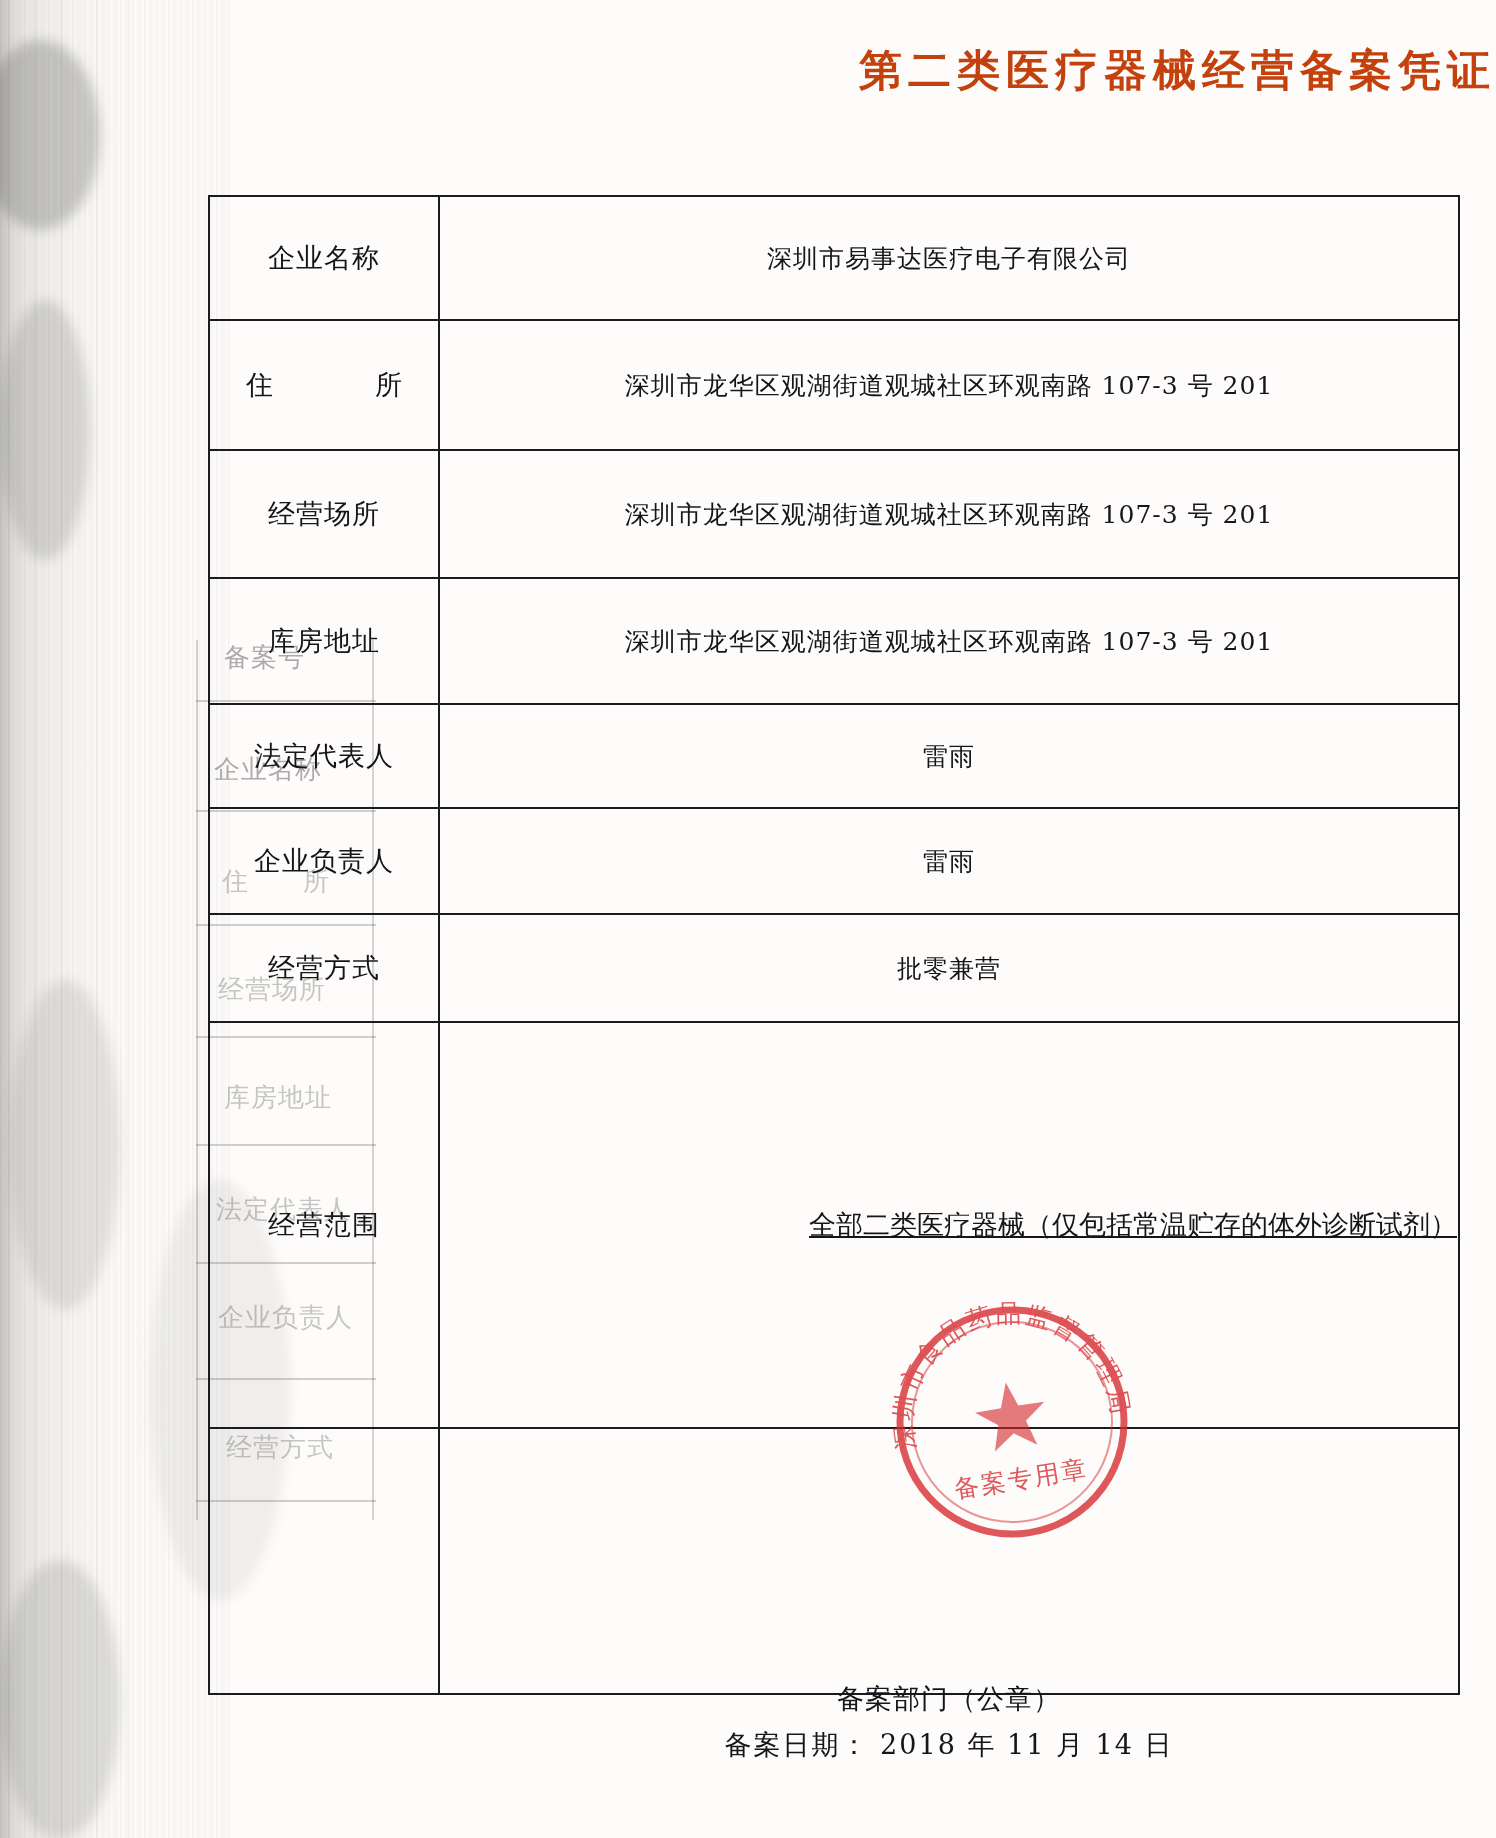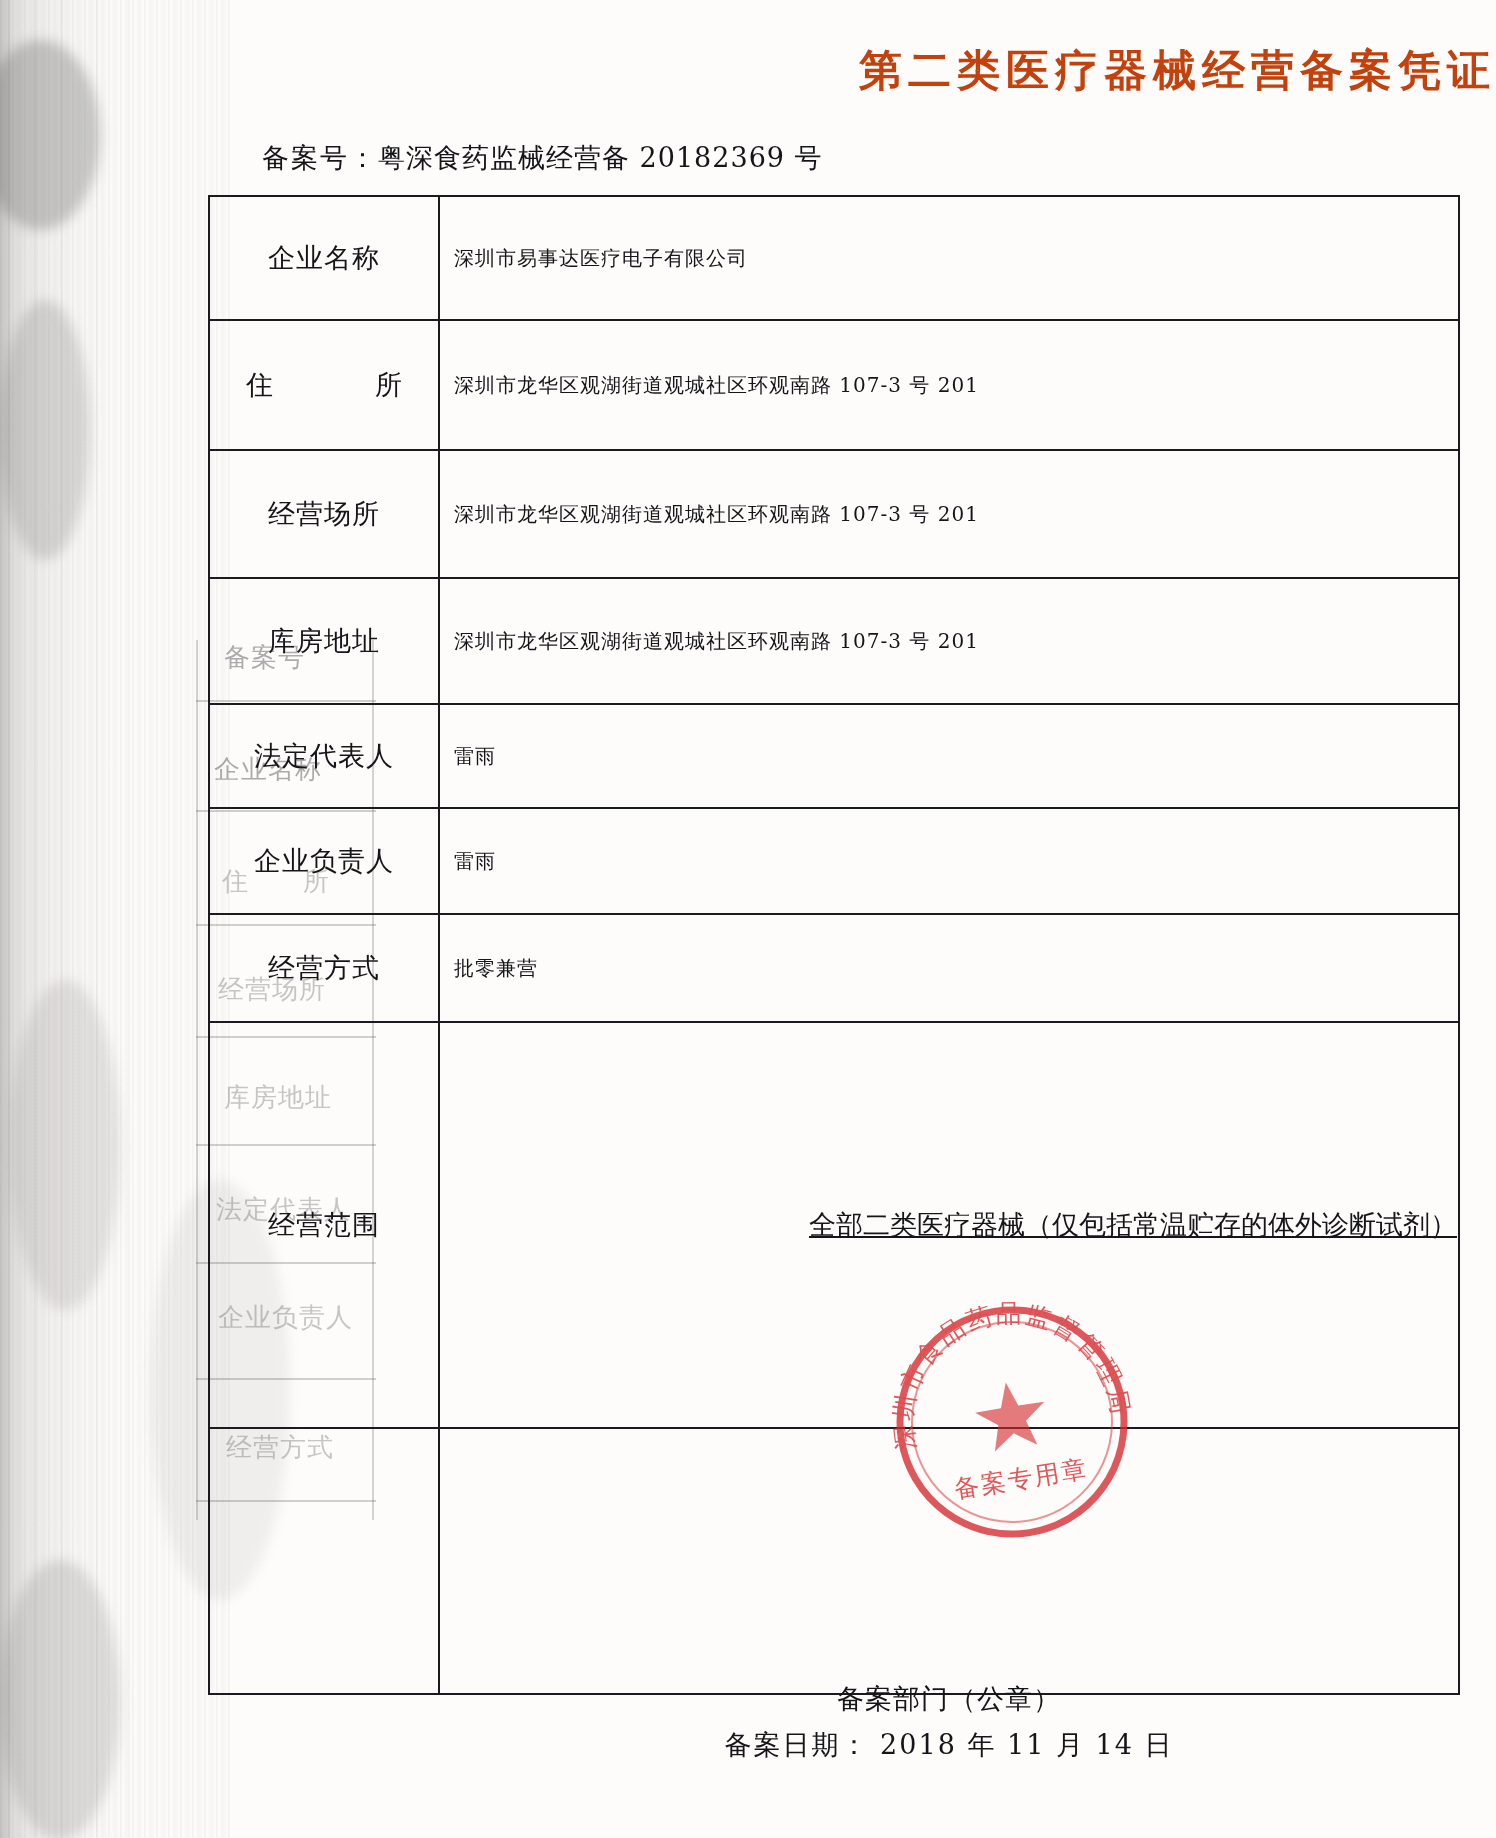--- a/index.html
+++ b/index.html
@@ -110,22 +110,22 @@
     text-align: center;
     font-size: 27px;
     letter-spacing: 1px;
     padding: 0;
   }
   .lbl.spaced {
     letter-spacing: 16px;
     text-indent: 16px;
   }
   .val {
-    text-align: left;
-    font-size: 20px;
+    text-align: center;
+    font-size: 25px;
     letter-spacing: 1px;
     padding: 10px 14px;
   }
   .row-h1 { height: 124px; }
   .row-h2 { height: 130px; }
   .row-h3 { height: 128px; }
   .row-h4 { height: 126px; }
   .row-h5 { height: 104px; }
   .row-h6 { height: 106px; }
   .row-h7 { height: 108px; }
@@ -242,23 +242,20 @@
   <div class="ghost-rule" style="left:196px;top:1036px;width:180px;"></div>
   <div class="ghost-rule" style="left:196px;top:1144px;width:180px;"></div>
   <div class="ghost-rule" style="left:196px;top:1262px;width:180px;"></div>
   <div class="ghost-rule" style="left:196px;top:1378px;width:180px;"></div>
   <div class="ghost-rule" style="left:196px;top:1500px;width:180px;"></div>
   <div class="ghost-vrule" style="left:196px;top:640px;height:880px;"></div>
   <div class="ghost-vrule" style="left:372px;top:640px;height:880px;"></div>
 
   <div class="doc-title">第二类医疗器械经营备案凭证</div>
 
-  <div class="record-no">
-    <span>备案号：</span><span class="num">粤深食药监械经营备 20182369 号</span>
-  </div>
 
   <table class="tbl">
     <tbody>
         <tr class="row-h1">
       <td class="lbl">企业名称</td>
       <td class="val">深圳市易事达医疗电子有限公司</td>
     </tr>
     <tr class="row-h2">
       <td class="lbl spaced">住　　所</td>
       <td class="val">深圳市龙华区观湖街道观城社区环观南路 107-3 号 201</td>

